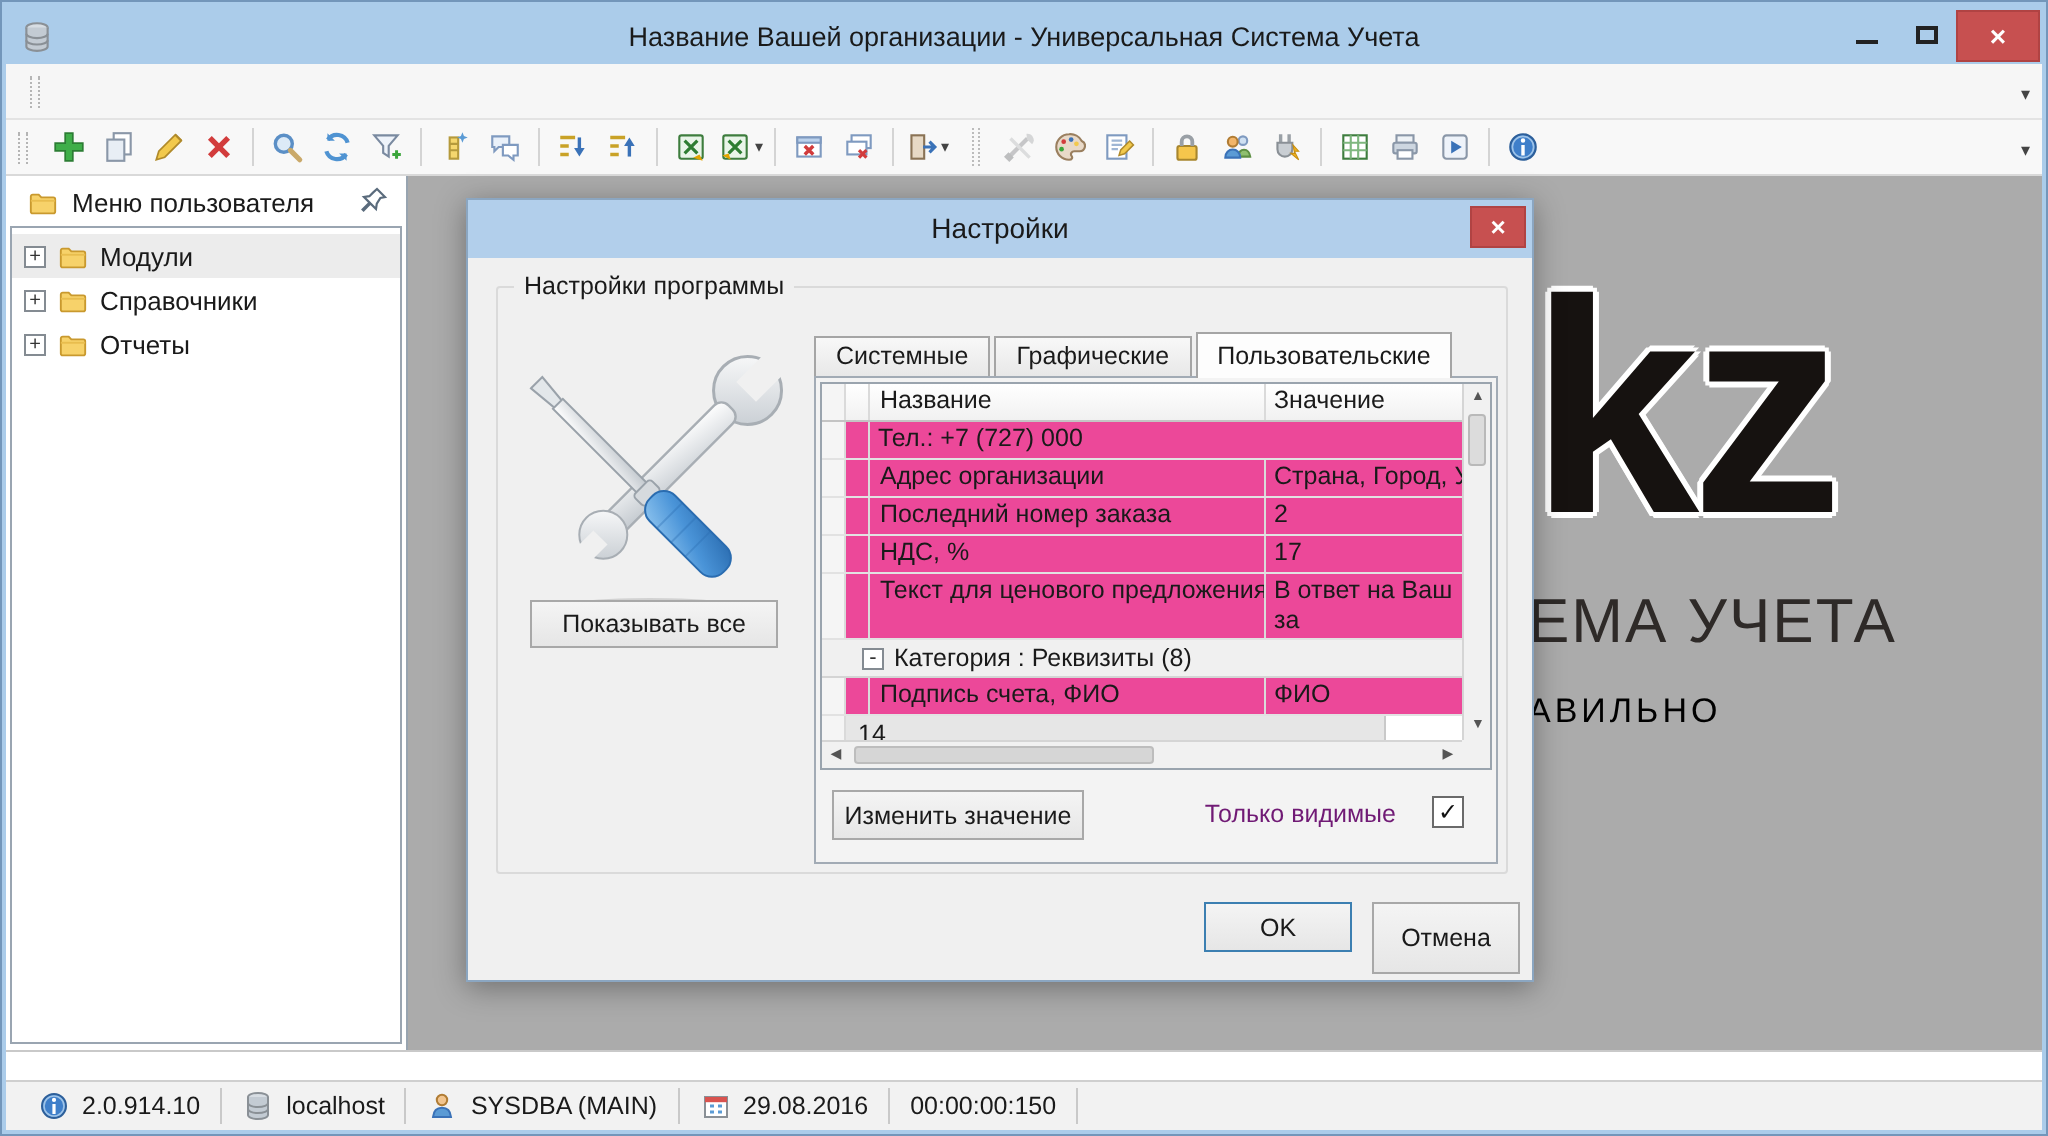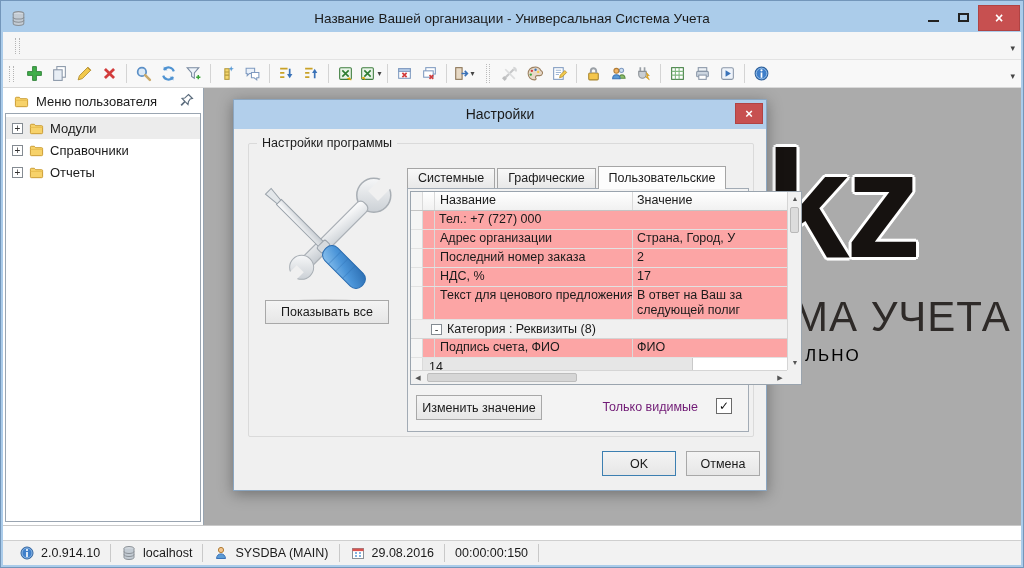--- a/index.html
+++ b/index.html
@@ -43,21 +43,21 @@
   .tree-item{height:22px;display:flex;align-items:center;gap:5px;padding-left:6px;font-size:13px;color:#1a1a1a;}
   .tree-item.selected{background:#ececec;}
   .plusbox{width:11px;height:11px;border:1px solid #848b92;background:#fff;font-size:10px;line-height:9px;
            text-align:center;color:#333;flex:0 0 11px;}
   .tree-folder svg{width:17px;height:15px;display:block;}
   
   .content{position:relative;flex:1;background:#ababab;overflow:hidden;}
   .wm-big{position:absolute;left:561px;top:40px;font-size:152px;font-weight:bold;line-height:1;color:#161210;
           letter-spacing:-4px;
           text-shadow:3px 0 0 #fff,-3px 0 0 #fff,0 3px 0 #fff,0 -3px 0 #fff,2px 2px 0 #fff,-2px -2px 0 #fff,2px -2px 0 #fff,-2px 2px 0 #fff;}
-  .wm-l1{position:absolute;left:560px;top:205px;font-size:42px;color:#2e2a28;letter-spacing:1px;}
+  .wm-l1{position:absolute;left:560px;top:205px;font-size:31px;color:#2e2a28;letter-spacing:1px;}
   .wm-l2{position:absolute;left:560px;top:258px;font-size:17px;color:#000000;letter-spacing:2px;}
   
   .whitestrip{flex:0 0 15px;background:#fff;border-top:1px solid #c9c9c9;}
   .statusbar{flex:0 0 25px;background:#f2f2f2;border-top:1px solid #cfcfcf;display:flex;align-items:center;padding-left:6px;}
   .sb-item{display:flex;align-items:center;gap:6px;padding:0 10px;border-right:1px solid #c9c9c9;height:18px;font-size:12.5px;color:#1a1a1a;}
   .sb-ic svg{width:16px;height:16px;display:block;}
   
   .dialog{position:absolute;left:232px;top:98px;width:534px;height:392px;background:#f0f0f0;
           border:1px solid #8ba6c1;box-shadow:0 3px 14px rgba(0,0,0,.35);z-index:20;}
   .dlg-title{position:relative;height:29px;background:#b2cfeb;text-align:center;line-height:29px;font-size:14px;color:#1a1a1a;}
@@ -70,21 +70,21 @@
   .btn{background:linear-gradient(#f4f4f4,#e6e6e6);border:1px solid #a8a8a8;font-size:12.5px;color:#1a1a1a;
        display:flex;align-items:center;justify-content:center;}
   .btn-show-all{position:absolute;left:16px;top:156px;width:124px;height:24px;}
   .tabctl{position:absolute;left:158px;top:22px;width:342px;height:266px;}
   .tabs{position:relative;height:22px;display:flex;align-items:flex-end;z-index:2;}
   .tab{height:20px;line-height:19px;padding:0 10px;font-size:12.5px;background:linear-gradient(#f8f8f8,#e8e8e8);
        border:1px solid #a5a5a5;border-bottom:none;margin-right:2px;color:#1a1a1a;}
   .tab.active{height:23px;line-height:22px;background:#fdfdfd;margin-bottom:-1px;}
   .tabpanel{position:absolute;left:0;top:22px;right:0;bottom:0;background:#f3f3f3;border:1px solid #a2abb5;}
   
-  .grid{position:absolute;left:2px;top:2px;width:392px;height:194px;background:#fca5a5;border:1px solid #9aa4ae;}
+  .grid{position:absolute;left:2px;top:2px;width:336px;height:194px;background:#ec4899;border:1px solid #9aa4ae;}
   .g-body{position:absolute;left:0;top:0;right:14px;bottom:14px;overflow:hidden;}
   .g-header{display:flex;height:19px;background:linear-gradient(#ffffff,#f1f1f1);border-bottom:1px solid #c4c4c4;font-size:12.5px;color:#1a1a1a;}
   .c0{width:12px;flex:0 0 12px;border-right:1px solid #dadada;background:#f5f5f5;}
   .c1{width:12px;flex:0 0 12px;border-right:1px solid #dadada;}
   .cname{width:198px;flex:0 0 198px;padding:1px 5px;border-right:1px solid #dadada;white-space:nowrap;overflow:hidden;}
   .cval{flex:1;padding:1px 4px;white-space:nowrap;overflow:hidden;}
   .g-row{display:flex;height:19px;border-bottom:1px solid #e2e2e2;font-size:12.5px;color:#1a1a1a;}
   .g-row.tall{height:33px;}
   .g-row.tall .cval{white-space:pre-line;line-height:15px;}
   .g-group{display:flex;align-items:center;height:19px;background:#f0f0f0;border-bottom:1px solid #d4d4d4;font-size:12.5px;color:#1a1a1a;gap:5px;}
@@ -97,21 +97,21 @@
   .sc-corner{position:absolute;right:0;bottom:0;width:14px;height:14px;background:#f1f1f1;}
   .arr{position:absolute;font-size:7px;color:#555;width:14px;height:14px;text-align:center;line-height:14px;}
   .arr.up{top:0;} .arr.dn{bottom:0;} .arr.lf{left:0;} .arr.rt{right:0;}
   .v-thumb{position:absolute;left:2px;top:15px;width:9px;height:26px;background:#dcdcdc;border:1px solid #b9b9b9;border-radius:2px;}
   .h-thumb{position:absolute;top:2px;left:16px;width:150px;height:9px;background:#d6d6d6;border:1px solid #bdbdbd;border-radius:2px;}
   .btn-change{position:absolute;left:8px;top:206px;width:126px;height:25px;}
   .only-label{position:absolute;right:50px;top:211px;font-size:12.5px;color:#701a75;}
   .checkbox{position:absolute;right:16px;top:209px;width:16px;height:16px;background:#fff;border:1px solid #6a6a6a;
             text-align:center;line-height:14px;font-size:12px;font-weight:bold;color:#111;}
   .btn-ok{position:absolute;left:368px;top:322px;width:74px;height:25px;border:1px solid #3c7fb1;}
-  .btn-cancel{position:absolute;left:452px;top:322px;width:74px;height:25px;}
+  .btn-cancel{position:absolute;left:452px;top:322px;width:74px;height:36px;}
 </style>
 </head>
 <body>
 
 <div class="window">
 
   <div class="titlebar">
     <span class="app-icon"><svg viewBox="0 0 16 16">
           <ellipse cx="8" cy="3.5" rx="5" ry="2" fill="#d7dde3" stroke="#8a9096"></ellipse>
           <path d="M3 3.5v9c0 1.1 2.2 2 5 2s5-.9 5-2v-9" fill="#c3cbd3" stroke="#8a9096"></path>

